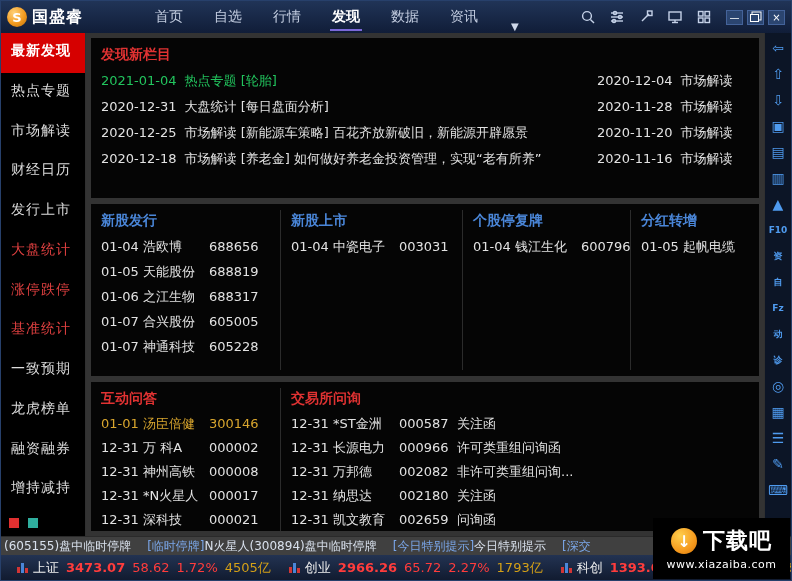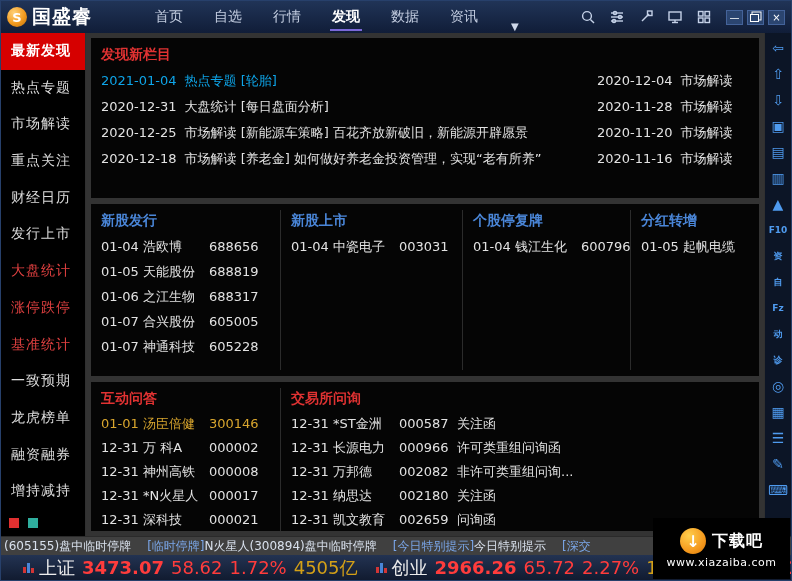--- a/index.html
+++ b/index.html
@@ -6,21 +6,21 @@
   body{font-family:"DejaVu Sans","Liberation Sans",sans-serif;}
   .window{width:792px;height:581px;position:relative;overflow:hidden;box-sizing:border-box;
     border:1px solid #27406b;background:#000;display:flex;flex-direction:column;}
 
   
   .titlebar{height:32px;flex:0 0 32px;display:flex;align-items:center;
     background:linear-gradient(#203457,#101d38);padding:0 6px;}
   .logo{display:flex;align-items:center;gap:5px;width:104px;}
   .logo-mark{width:20px;height:20px;border-radius:50%;background:radial-gradient(circle at 35% 30%,#ffd27a,#f29a1f 55%,#b96e0a);
     color:#fff;font-weight:bold;font-size:13px;display:flex;align-items:center;justify-content:center;}
-  .logo-text{color:#fff;font-size:19px;font-weight:bold;letter-spacing:1px;text-align:center;}
+  .logo-text{color:#fff;font-size:16px;font-weight:bold;letter-spacing:1px;text-align:center;}
   .menu{display:flex;align-items:flex-end;gap:27px;margin-left:42px;}
   .menu-item{color:#c3cde0;font-size:14px;cursor:pointer;position:relative;padding:6px 2px;}
   .menu-item.active{color:#fff;font-weight:bold;}
   .menu-item.active::after{content:"";position:absolute;left:0;right:0;bottom:1px;height:2px;background:#7b68d8;}
   .menu-caret{color:#cfd8ea;font-size:10px;margin-left:4px;cursor:pointer;}
   .tb-icons{margin-left:auto;display:flex;align-items:center;gap:9px;}
   .tb-icon{width:20px;height:20px;display:flex;align-items:center;justify-content:center;cursor:pointer;}
   .tb-icon svg{stroke:#c5d2e8;fill:none;stroke-width:1.4;}
   .win-controls{display:flex;align-items:center;gap:4px;margin-left:12px;}
   .win-btn{width:17px;height:15px;background:#2b4570;border:1px solid #44639a;color:#fff;
@@ -45,21 +45,21 @@
   .sec-title.red{color:#e03232;}
   .sec-title.blue{color:#4a86d8;}
 
   
   .discover{flex:0 0 148px;}
   .disc-cols{display:flex;}
   .disc-left{flex:1;min-width:0;}
   .disc-right{flex:0 0 152px;min-width:0;}
   .d-row{display:flex;gap:8px;font-size:13px;color:#e2e2e2;line-height:26px;white-space:nowrap;overflow:hidden;cursor:pointer;}
   .d-row .d-date{flex:0 0 auto;}
-  .d-row.gold{color:#0ea5e9;}
+  .d-row.gold{color:#22c55e;}
 
   
   .calendar{flex:0 0 160px;display:flex;flex-direction:column;}
   .cal-cols{display:flex;flex:1;}
   .cal-col{padding-right:0;box-sizing:border-box;min-width:0;overflow:hidden;}
   .cal-col.c1{width:180px;border-right:1px solid #2b2b2b;}
   .cal-col.c2{width:182px;border-right:1px solid #2b2b2b;padding-left:10px;}
   .cal-col.c3{width:168px;border-right:1px solid #2b2b2b;padding-left:10px;}
   .cal-col.c4{flex:1;padding-left:10px;}
   .s-row{display:flex;font-size:13px;color:#e2e2e2;line-height:25px;white-space:nowrap;cursor:pointer;}
@@ -86,38 +86,38 @@
 
   
   .ticker{height:18px;flex:0 0 18px;background:#404040;border-top:1px solid #2a2a2a;
     display:flex;align-items:center;font-size:12px;white-space:nowrap;overflow:hidden;padding-left:3px;}
   .tick-seg{margin-right:16px;}
   .tick-tag{color:#7aa6e8;}
   .tick-text{color:#d8e0ec;}
 
   
   .statusbar{height:25px;flex:0 0 25px;background:linear-gradient(#233352,#111b30);
-    display:flex;align-items:center;font-size:18px;padding-left:22px;white-space:nowrap;overflow:hidden;}
+    display:flex;align-items:center;font-size:13px;padding-left:16px;white-space:nowrap;overflow:hidden;}
   .idx{display:flex;align-items:center;margin-right:18px;}
   .idx-icon{display:inline-block;width:11px;height:11px;margin-right:5px;
     background:linear-gradient(#d23535,#d23535) 0 100%/3px 6px no-repeat,
       linear-gradient(#4a86d8,#4a86d8) 4px 100%/3px 10px no-repeat,
       linear-gradient(#d23535,#d23535) 8px 100%/3px 5px no-repeat;}
   .idx-label{color:#ededed;margin-right:7px;}
   .idx-val{color:#ff3c3c;font-weight:bold;margin-right:7px;}
   .idx-chg,.idx-pct{color:#ff3c3c;margin-right:7px;}
   .idx-vol{color:#d4a017;}
 
   
   .watermark{position:absolute;right:1px;bottom:1px;width:137px;height:61px;background:#000;z-index:60;
     display:flex;flex-direction:column;align-items:center;justify-content:center;}
   .wm-row{display:flex;align-items:center;gap:6px;}
   .wm-logo{width:26px;height:26px;border-radius:50%;background:radial-gradient(circle at 35% 30%,#ffcf4d,#f59a1e 60%,#d97708);
     color:#fff;display:flex;align-items:center;justify-content:center;font-size:16px;font-weight:bold;}
-  .wm-title{color:#fff;font-size:16px;font-weight:bold;letter-spacing:1px;}
+  .wm-title{color:#fff;font-size:22px;font-weight:bold;letter-spacing:1px;}
   .wm-url{color:#fff;font-size:11px;margin-top:2px;letter-spacing:0.5px;}
 </style>
 </head>
 <body>
 
 <div class="window">
 
   <header class="titlebar">
     <div class="logo">
       <span class="logo-mark">S</span>
@@ -177,21 +177,20 @@
       <span class="win-btn">×</span>
     </div>
   </header>
 
   <div class="body-row">
 
     <aside class="sidebar">
       <div class="side-item active">最新发现</div>
       <div class="side-item">热点专题</div>
       <div class="side-item">市场解读</div>
-      <div class="side-item">重点关注</div>
       <div class="side-item">财经日历</div>
       <div class="side-item">发行上市</div>
       <div class="side-item accent">大盘统计</div>
       <div class="side-item accent">涨停跌停</div>
       <div class="side-item accent">基准统计</div>
       <div class="side-item">一致预期</div>
       <div class="side-item">龙虎榜单</div>
       <div class="side-item">融资融券</div>
       <div class="side-item">增持减持</div>
       <div class="side-dots">

